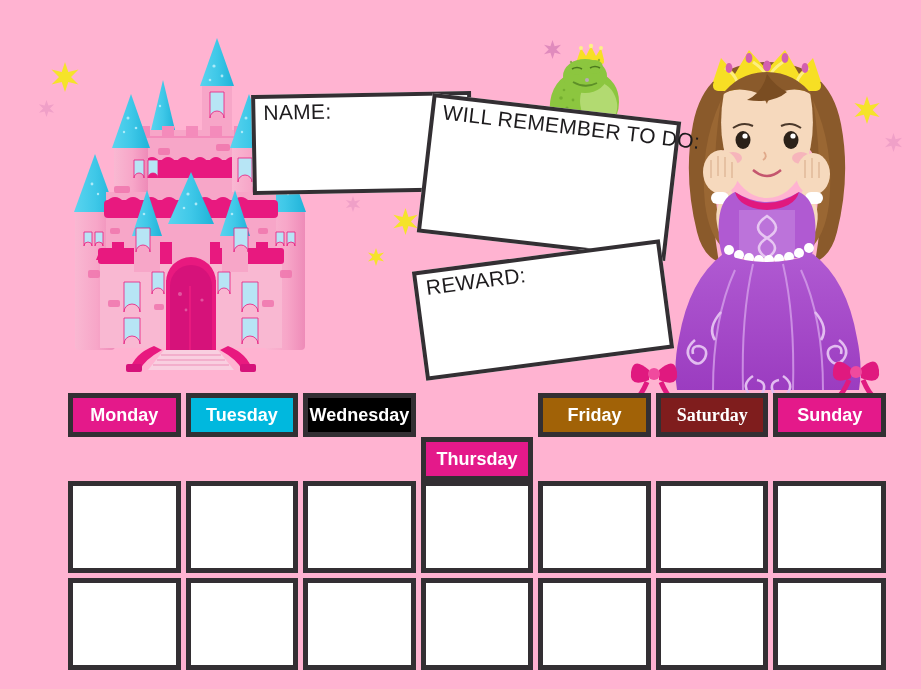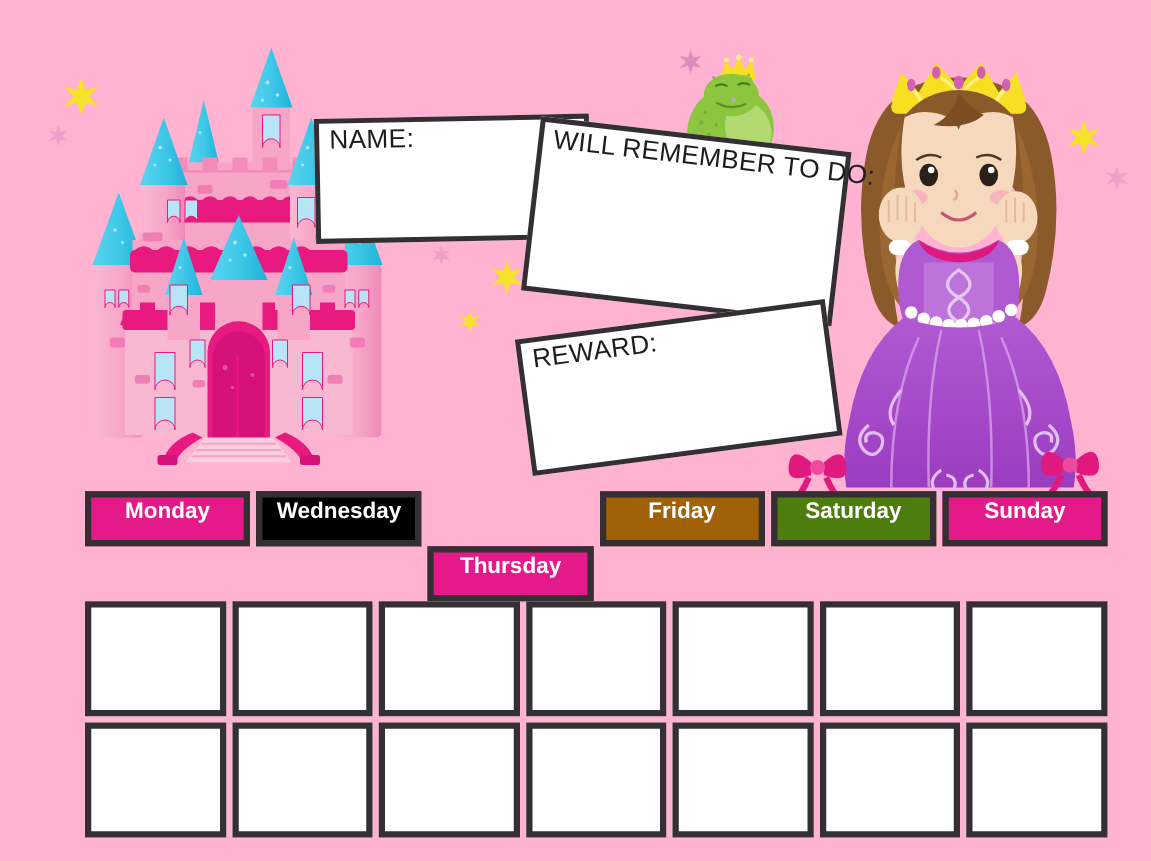--- a/index.html
+++ b/index.html
@@ -112,20 +112,21 @@
     gap: 5px;
   }
   .grid-row + .grid-row { margin-top: 5px; }
 
   .head-cell {
     flex: 1 1 0;
     height: 44px;
     border: 5px solid #332f33;
     box-sizing: border-box;
     display: flex;
+    align-items: center;
     justify-content: center;
     color: #ffffff;
     font-size: 18px;
     font-weight: bold;
     font-family: "Liberation Sans", sans-serif;
     white-space: nowrap;
     overflow: hidden;
   }
   .body-cell {
     flex: 1 1 0;
@@ -468,30 +469,33 @@
 
   <div class="note" id="note-reward">
     <span class="note-label">REWARD:</span>
   </div>
 
   <div id="grid">
     <div class="grid-row" id="grid-header-row">
         <div class="head-cell" style="background: rgb(228, 25, 138);">
           <span>Monday</span>
         </div>
+        <div class="head-cell" style="background: rgb(0, 184, 222);">
+          <span>Tuesday</span>
+        </div>
         <div class="head-cell" style="background: #000000;">
           <span>Wednesday</span>
         </div>
         <div class="head-cell" style="background: rgb(228, 25, 138); margin-top: 44px;">
           <span>Thursday</span>
         </div>
         <div class="head-cell" style="background: #a16207;">
           <span>Friday</span>
         </div>
-        <div class="head-cell" style="background: #4d7c0f;">
+        <div class="head-cell" style="background: #7f1d1d; font-family: Liberation Serif, serif;">
           <span>Saturday</span>
         </div>
         <div class="head-cell" style="background: rgb(228, 25, 138);">
           <span>Sunday</span>
         </div>
       </div>
     <div id="grid-body">
         <div class="grid-row">
           <div class="body-cell"></div>
           <div class="body-cell"></div>

